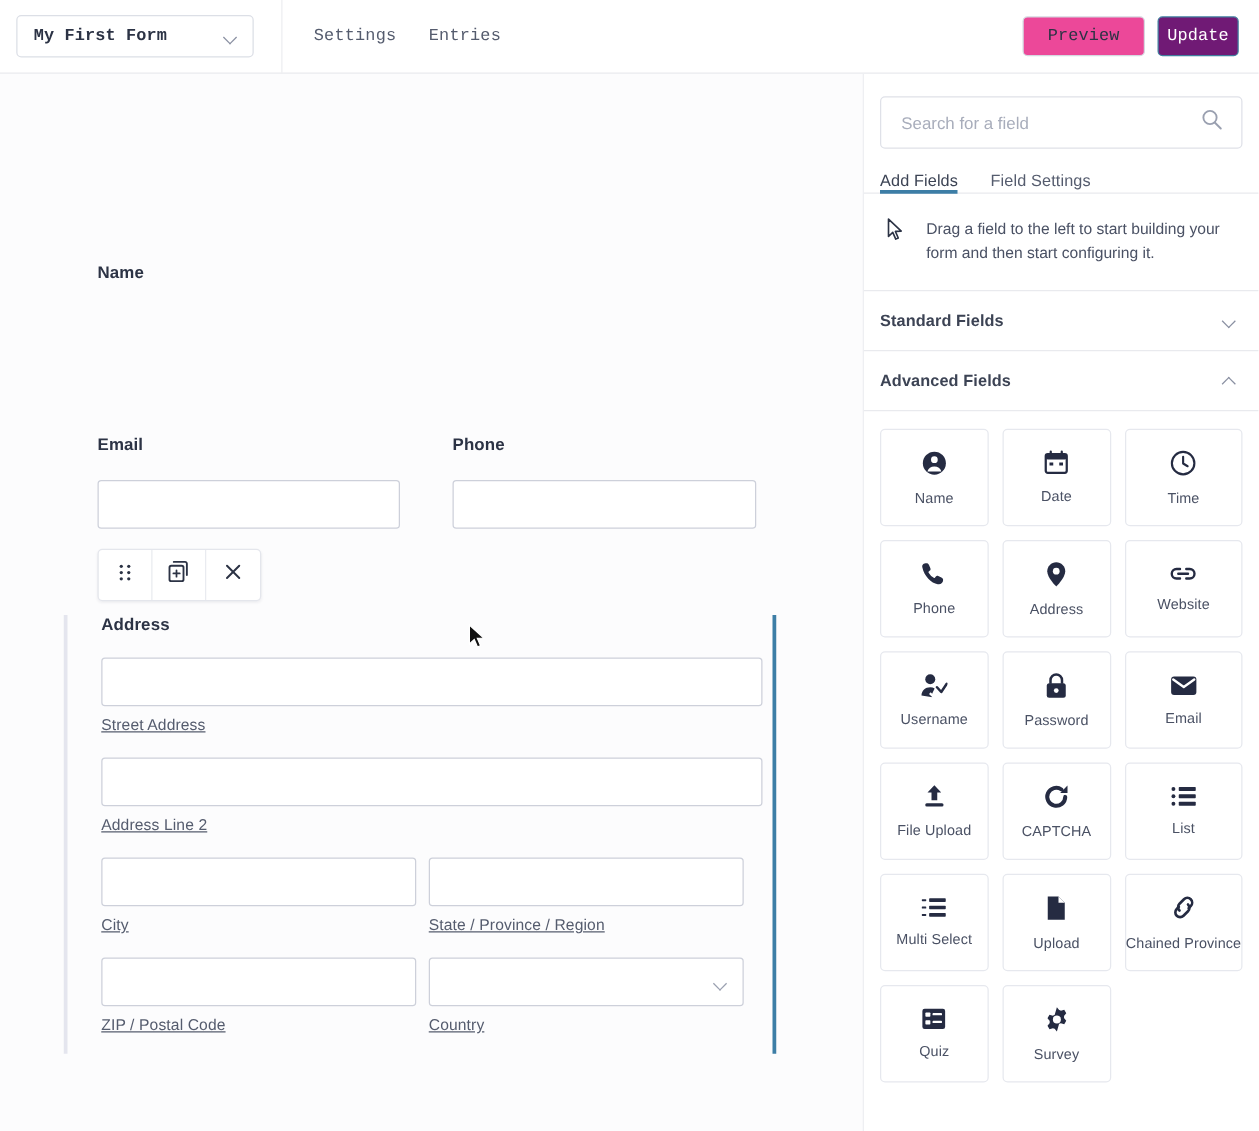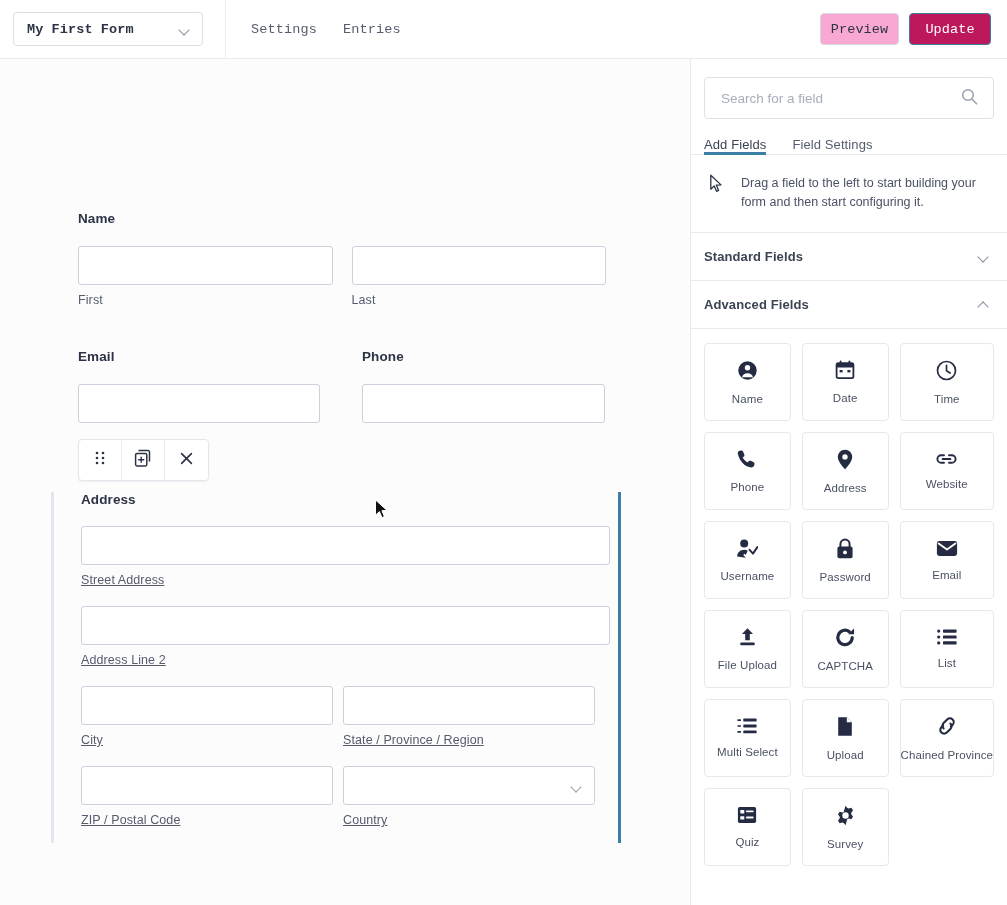--- a/index.html
+++ b/index.html
@@ -43,25 +43,25 @@
   .topnav a {
     font-size: 13.5px; color: #555c6e; text-decoration: none; letter-spacing: .15px;
   }
   .topbar-spacer { flex: 1; }
   .btn {
     height: 32px; border-radius: 4px; font-size: 13.5px;
     display: inline-flex; align-items: center; justify-content: center;
     cursor: pointer; letter-spacing: .1px;
   }
   .btn-preview {
-    width: 79px; border: 1px solid #d5d8e0; background: #f9a8d4; color: #2c3345;
+    width: 98px; border: 1px solid #d5d8e0; background: #ec4899; color: #2c3345;
     margin-right: 10px;
   }
   .btn-update {
-    width: 82px; border: 1px solid #3f7e9e; background: #be185d; color: #ffffff;
+    width: 65px; border: 1px solid #3f7e9e; background: #701a75; color: #ffffff;
   }
 
   
   .body { flex: 1; display: flex; min-height: 0; }
 
   
   .canvas {
     width: 690px; min-width: 690px;
     background: #fcfcfd;
     position: relative;
@@ -220,30 +220,20 @@
     <div class="btn btn-update">Update</div>
   </div>
 
   <div class="body">
 
     <div class="canvas">
       <div class="form-area">
 
         <div id="blk-name">
           <span class="field-label">Name</span>
-          <div class="row">
-            <div class="col">
-              <div class="inp"></div>
-              <span class="sub-label">First</span>
-            </div>
-            <div class="col">
-              <div class="inp"></div>
-              <span class="sub-label">Last</span>
-            </div>
-          </div>
         </div>
 
         <div id="blk-email">
           <span class="field-label">Email</span>
           <div class="inp"></div>
         </div>
 
         <div id="blk-phone">
           <span class="field-label">Phone</span>
           <div class="inp"></div>

